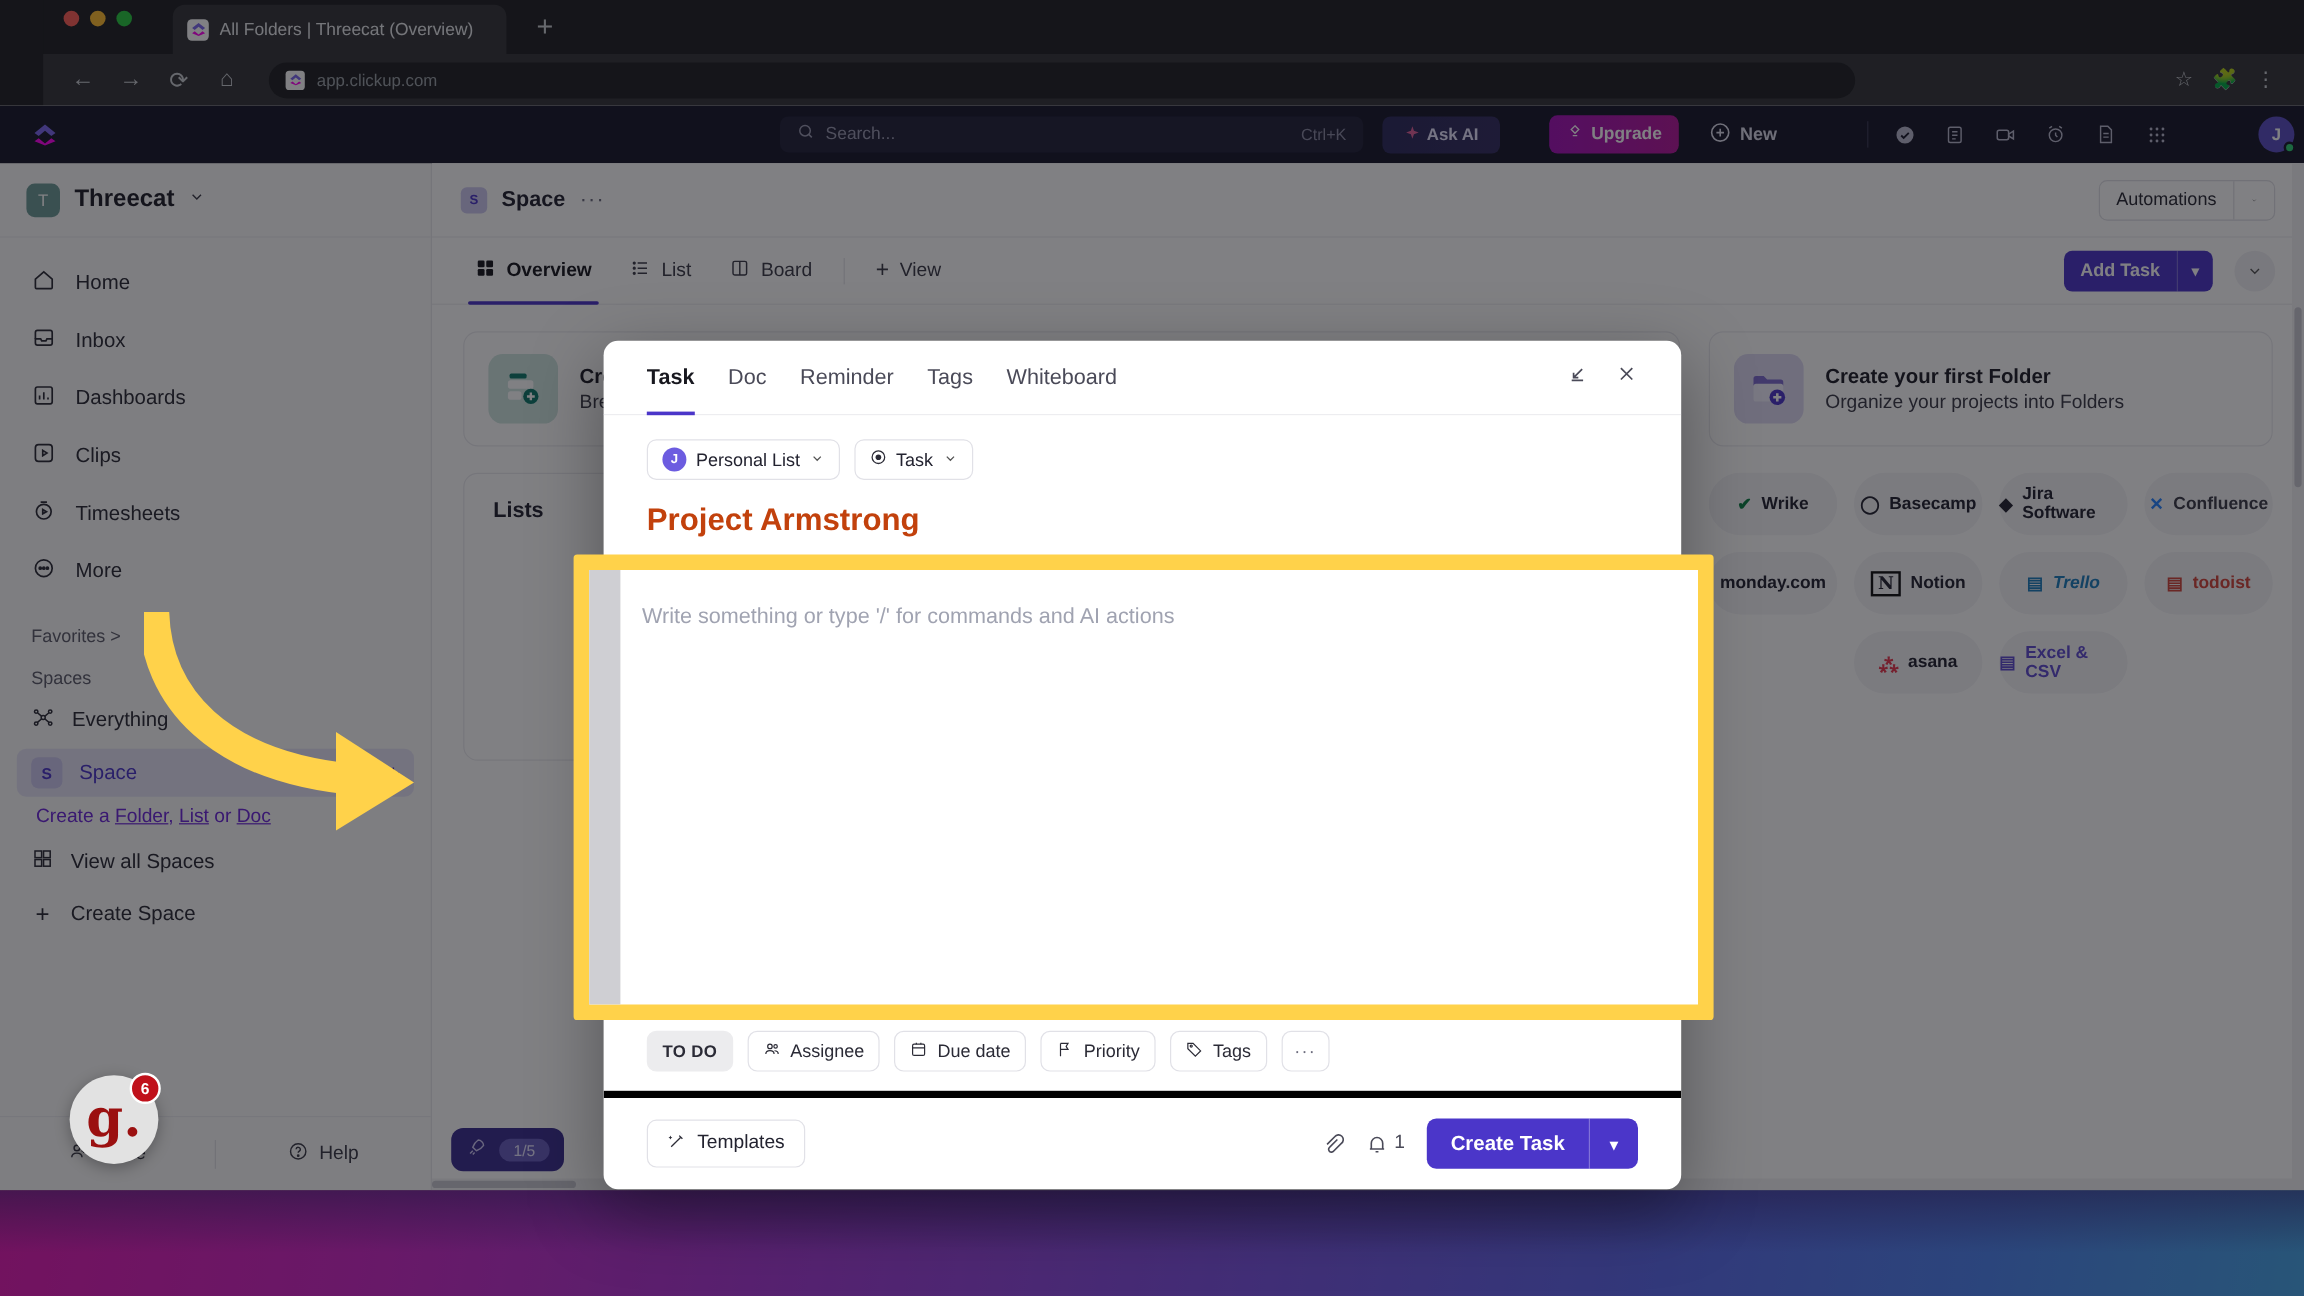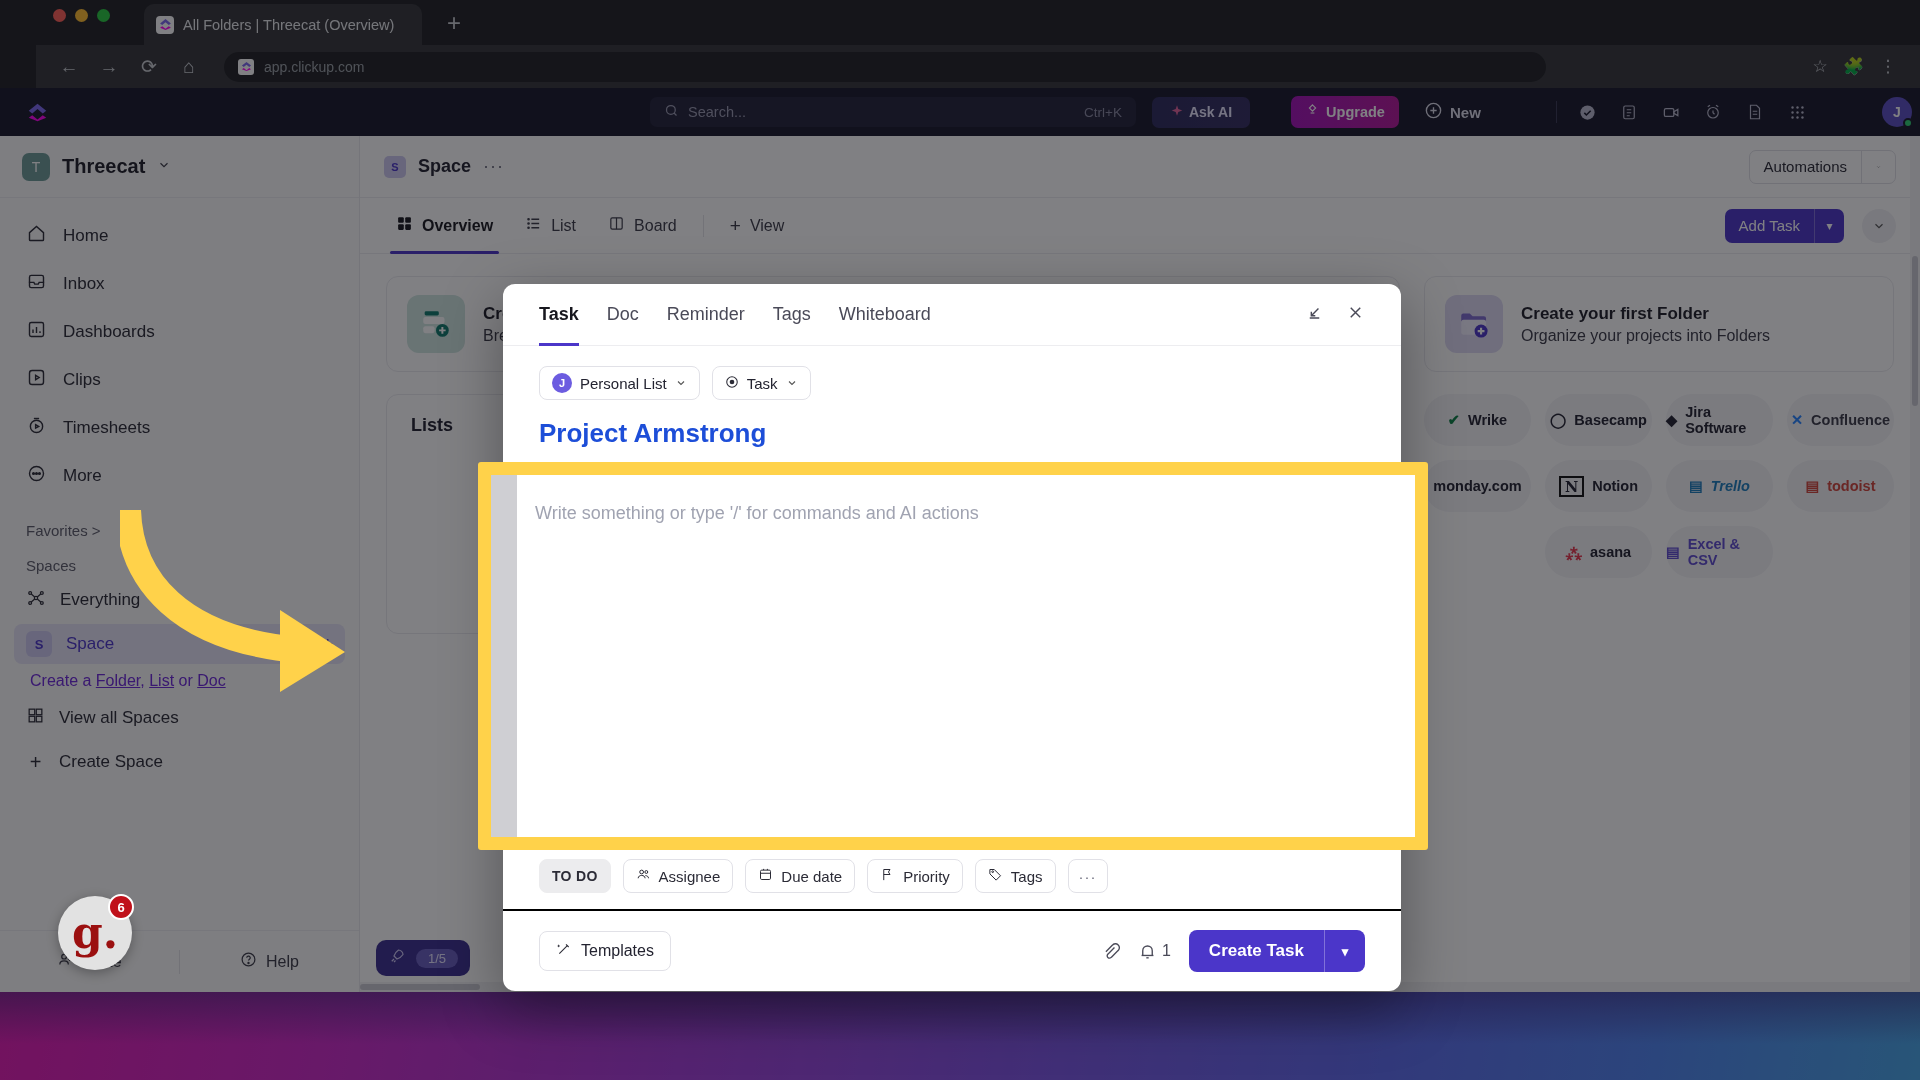--- a/index.html
+++ b/index.html
@@ -107,21 +107,21 @@
   .automations { margin-left:auto; display:flex; align-items:center; height:34px; border:1px solid #e0e0e6; border-radius:7px; }
   .automations span { padding:0 14px; font-size:15px; color:#2b2b36; }
   .automations .caret { border-left:1px solid #e0e0e6; width:34px; height:100%; display:flex; align-items:center; justify-content:center; color:#555; }
 
   .view-bar { height:56px; display:flex; align-items:center; gap:8px; padding:0 24px; border-bottom:1px solid #ededf0; }
   .view-tab { display:flex; align-items:center; gap:9px; padding:0 12px; height:38px; font-size:16px; color:#3b3b48; position:relative; }
   .view-tab.active { color:#18181f; font-weight:600; }
   .view-tab.active::after { content:''; position:absolute; left:6px; right:6px; bottom:-9px; height:3px; background:#4b36c9; border-radius:2px; }
   .view-sep { width:1px; height:22px; background:#e3e3e8; margin:0 6px; }
   .addtask { margin-left:auto; display:flex; align-items:center; height:34px; background:#4b36c9; border-radius:7px; color:#fff; }
-  .addtask span { padding:0 14px; font-size:15px; font-weight:400; }
+  .addtask span { padding:0 14px; font-size:15px; font-weight:700; }
   .addtask .caret { border-left:1px solid rgba(255,255,255,.28); width:30px; height:100%; display:flex; align-items:center; justify-content:center; font-size:12px; }
   .vb-more { width:34px; height:34px; border-radius:50%; background:#f1f1f4; display:flex; align-items:center; justify-content:center; color:#555; margin-left:10px; }
 
   .content { padding: 22px 26px; display:flex; gap: 24px; }
   .col-left { flex:1; min-width:0; }
   .col-right { width: 470px; flex:none; }
   .card { border:1px solid #ebebef; border-radius:12px; background:#fff; }
   .cta { display:flex; align-items:center; gap:18px; padding:18px 20px; }
   .cta-ico { width:58px; height:58px; border-radius:12px; display:flex; align-items:center; justify-content:center; flex:none; }
   .cta-ico.green { background:#cfe5e0; }
@@ -156,28 +156,28 @@
   .m-tab { font-size:18px; color:#4a4a58; position:relative; height:62px; display:flex; align-items:center; }
   .m-tab.active { color:#18181f; font-weight:700; }
   .m-tab.active::after { content:''; position:absolute; left:0; right:0; bottom:0; height:3px; background:#4b36c9; }
   .m-head-actions { margin-left:auto; display:flex; align-items:center; gap:22px; color:#4a4a58; font-size:20px; }
   .m-body { padding: 20px 36px 0; flex:1; display:flex; flex-direction:column; }
   .pills { display:flex; gap:12px; }
   .pill-btn { height:34px; border:1px solid #e1e1e7; border-radius:8px; display:flex; align-items:center; gap:8px;
     padding:0 12px; font-size:15px; color:#232330; }
   .pill-av { width:20px; height:20px; border-radius:50%; background:#6c5ce0; color:#fff; font-size:11px;
     display:flex; align-items:center; justify-content:center; font-weight:700; }
-  .m-title { margin-top:18px; font-size:26px; font-weight:700; color:#1d4ed8; }
+  .m-title { margin-top:18px; font-size:26px; font-weight:700; color:#c2410c; }
   .m-desc { margin-top:16px; flex:1; font-size:17px; color:#9a9aab; }
   .m-fields { display:flex; gap:12px; align-items:center; padding:0 0 16px; }
   .fld { height:34px; border:1px solid #e1e1e7; border-radius:8px; display:flex; align-items:center; gap:8px;
     padding:0 12px; font-size:15px; color:#2b2b36; }
   .fld.todo { background:#ececee; border-color:#ececee; font-weight:700; font-size:14px; letter-spacing:.3px; }
   .fld.dots { padding:0 10px; letter-spacing:1px; color:#6c6c7d; }
-  .m-foot { height:82px; border-top:2px solid #000000; display:flex; align-items:center; padding:0 36px; gap:14px; }
+  .m-foot { height:82px; border-top:6px solid #000000; display:flex; align-items:center; padding:0 36px; gap:14px; }
   .tmpl { height:40px; border:1px solid #e1e1e7; border-radius:8px; display:flex; align-items:center; gap:9px;
     padding:0 16px; font-size:16px; color:#232330; }
   .foot-right { margin-left:auto; display:flex; align-items:center; gap:18px; }
   .foot-ic { color:#4a4a58; font-size:19px; display:flex; align-items:center; gap:5px; }
   .createtask { display:flex; align-items:center; height:42px; background:#4b36c9; border-radius:8px; color:#fff; }
   .createtask span { padding:0 20px; font-size:17px; font-weight:700; }
   .createtask .caret { border-left:1px solid rgba(255,255,255,.3); width:40px; height:100%;
     display:flex; align-items:center; justify-content:center; font-size:13px; }
 
   

